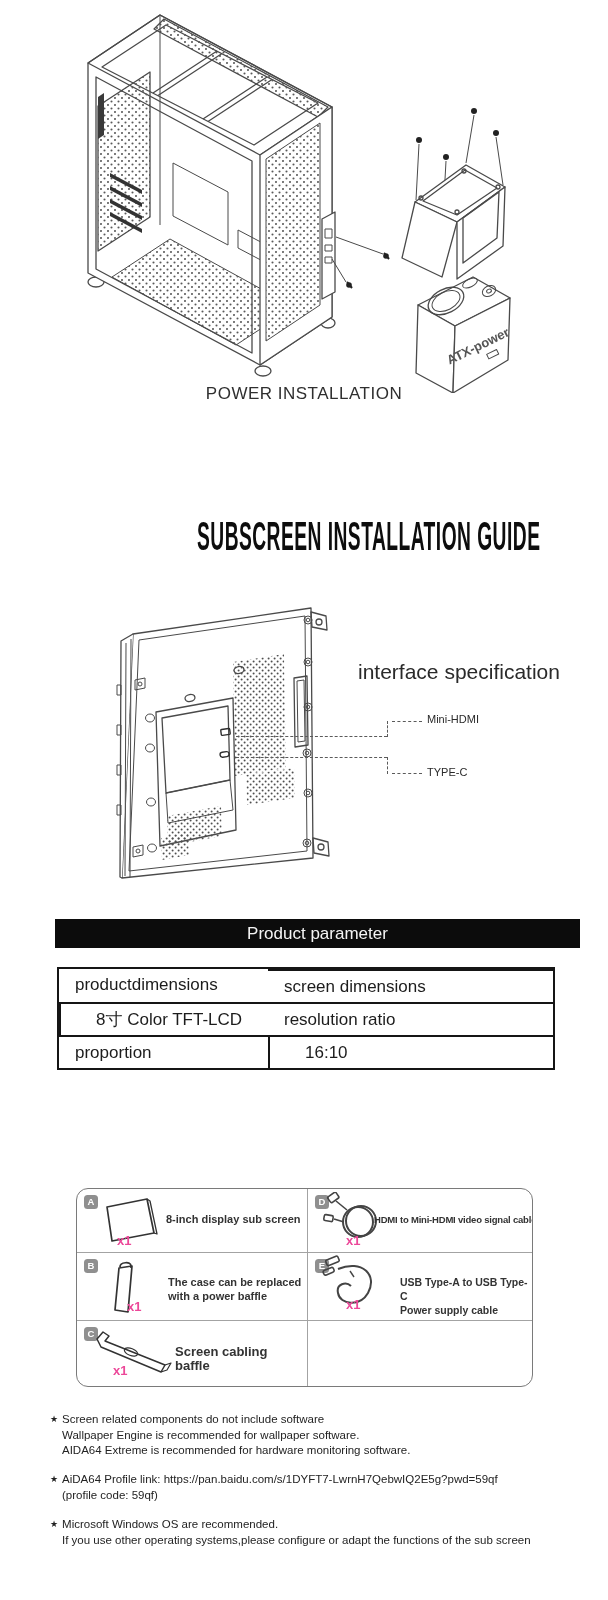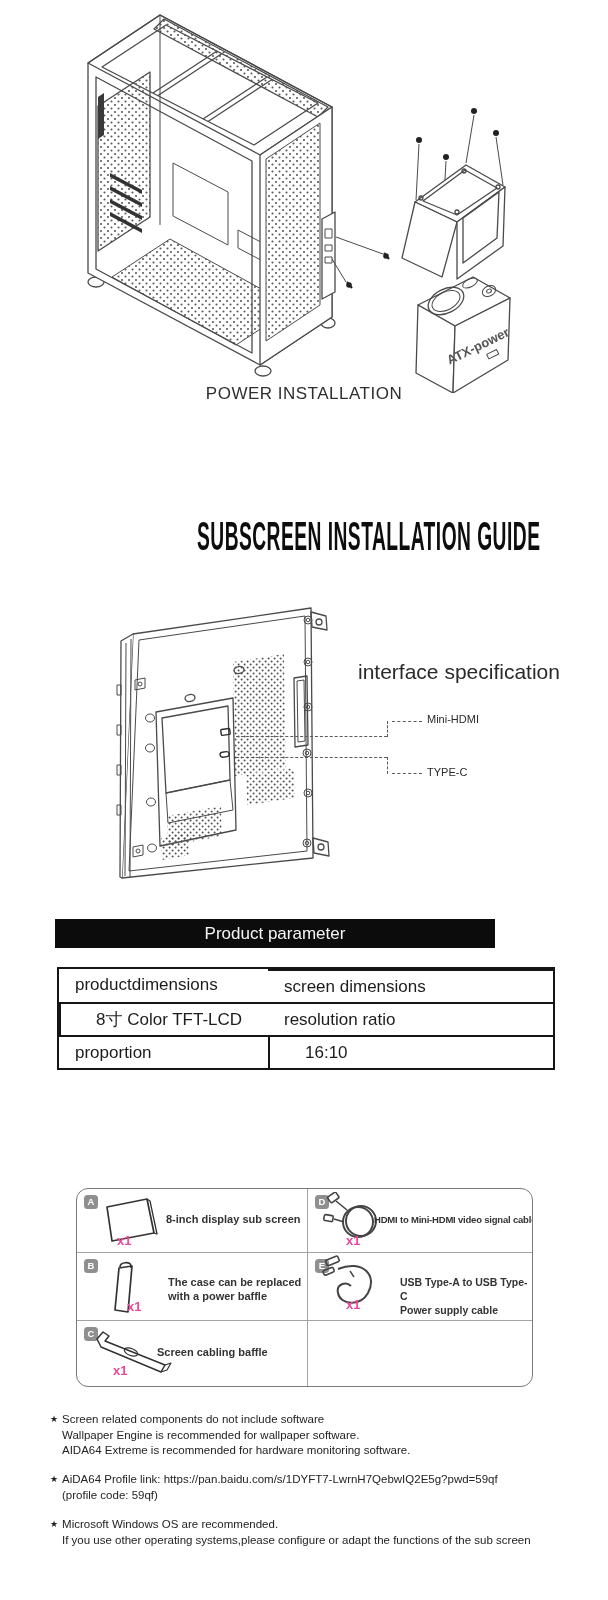--- a/index.html
+++ b/index.html
@@ -11,21 +11,21 @@
   .power-caption{left:0;top:384px;width:608px;text-align:center;font-size:17px;
     letter-spacing:.5px;color:#2f2f2f;}
   .main-title{left:0;top:514px;width:608px;text-align:center;white-space:nowrap;padding-left:11px;}
   .main-title span{display:inline-block;transform:scaleX(.48);transform-origin:50% 50%;
     font-size:40px;font-weight:bold;letter-spacing:1px;color:#0d0d0d;}
   .iface-title{left:358px;top:660px;font-size:21px;color:#2a2a2a;}
   .callout-label{font-size:11px;color:#2a2a2a;}
   .dash-h{border-top:1.6px dashed #5a5a5a;height:0;}
   .dash-v{border-left:1.6px dashed #5a5a5a;width:0;}
   
-  .param-bar{left:55px;top:919px;width:440px;height:29px;background:#0c0c0c;color:#f5f5f5;
+  .param-bar{left:55px;top:919px;width:525px;height:29px;background:#0c0c0c;color:#f5f5f5;
     font-size:17px;text-align:center;line-height:29px;}
   .spec-table{left:57px;top:967px;width:494px;border:2px solid #151515;
     display:grid;grid-template-columns:209px 1fr;}
   .spec-cell{height:31px;line-height:31px;font-size:17px;color:#1c1c1c;
     border-top:2px solid #151515;overflow:hidden;white-space:nowrap;}
   .spec-cell.r0{border-top:none;}
   .spec-name{padding-left:16px;}
   .spec-value{border-left:2px solid #151515;padding-left:35px;}
   
   .parts-table{left:76px;top:1188px;width:455px;height:197px;border:1.5px solid #7a7a7a;
@@ -291,21 +291,21 @@
     </div>
 
     <div class="part-cell br">
       <span class="badge">C</span>
       <svg class="abs" style="left:12px;top:2px" width="92" height="52" viewBox="0 0 92 52" fill="none" stroke="#333" stroke-width="1.5" stroke-linejoin="round">
         <path d="M8,16 L14,9 L20,13 L16,18 L76,42 L72,49 L12,24 Z"></path>
         <path d="M76,42 L82,40 L78,47 L72,49" stroke-width="1.2"></path>
         <ellipse cx="42" cy="29" rx="7" ry="3.5" transform="rotate(21 42 29)" stroke-width="1.2"></ellipse>
       </svg>
       <span class="qty" style="left:36px;top:42px">x1</span>
-      <div class="part-desc" style="left:80px;top:24px;width:125px;font-size:11px">Screen cabling baffle</div>
+      <div class="part-desc" style="left:98px;top:24px;width:125px;font-size:13px">Screen cabling baffle</div>
     </div>
 
     <div class="part-cell"></div>
   </div>
 
   <div class="abs notes">
     <div class="note">
       <div><span class="star">★</span><span>Screen related components do not include software</span></div>
       <div class="cont">Wallpaper Engine is recommended for wallpaper software.</div>
       <div class="cont">AIDA64 Extreme is recommended for hardware monitoring software.</div>

